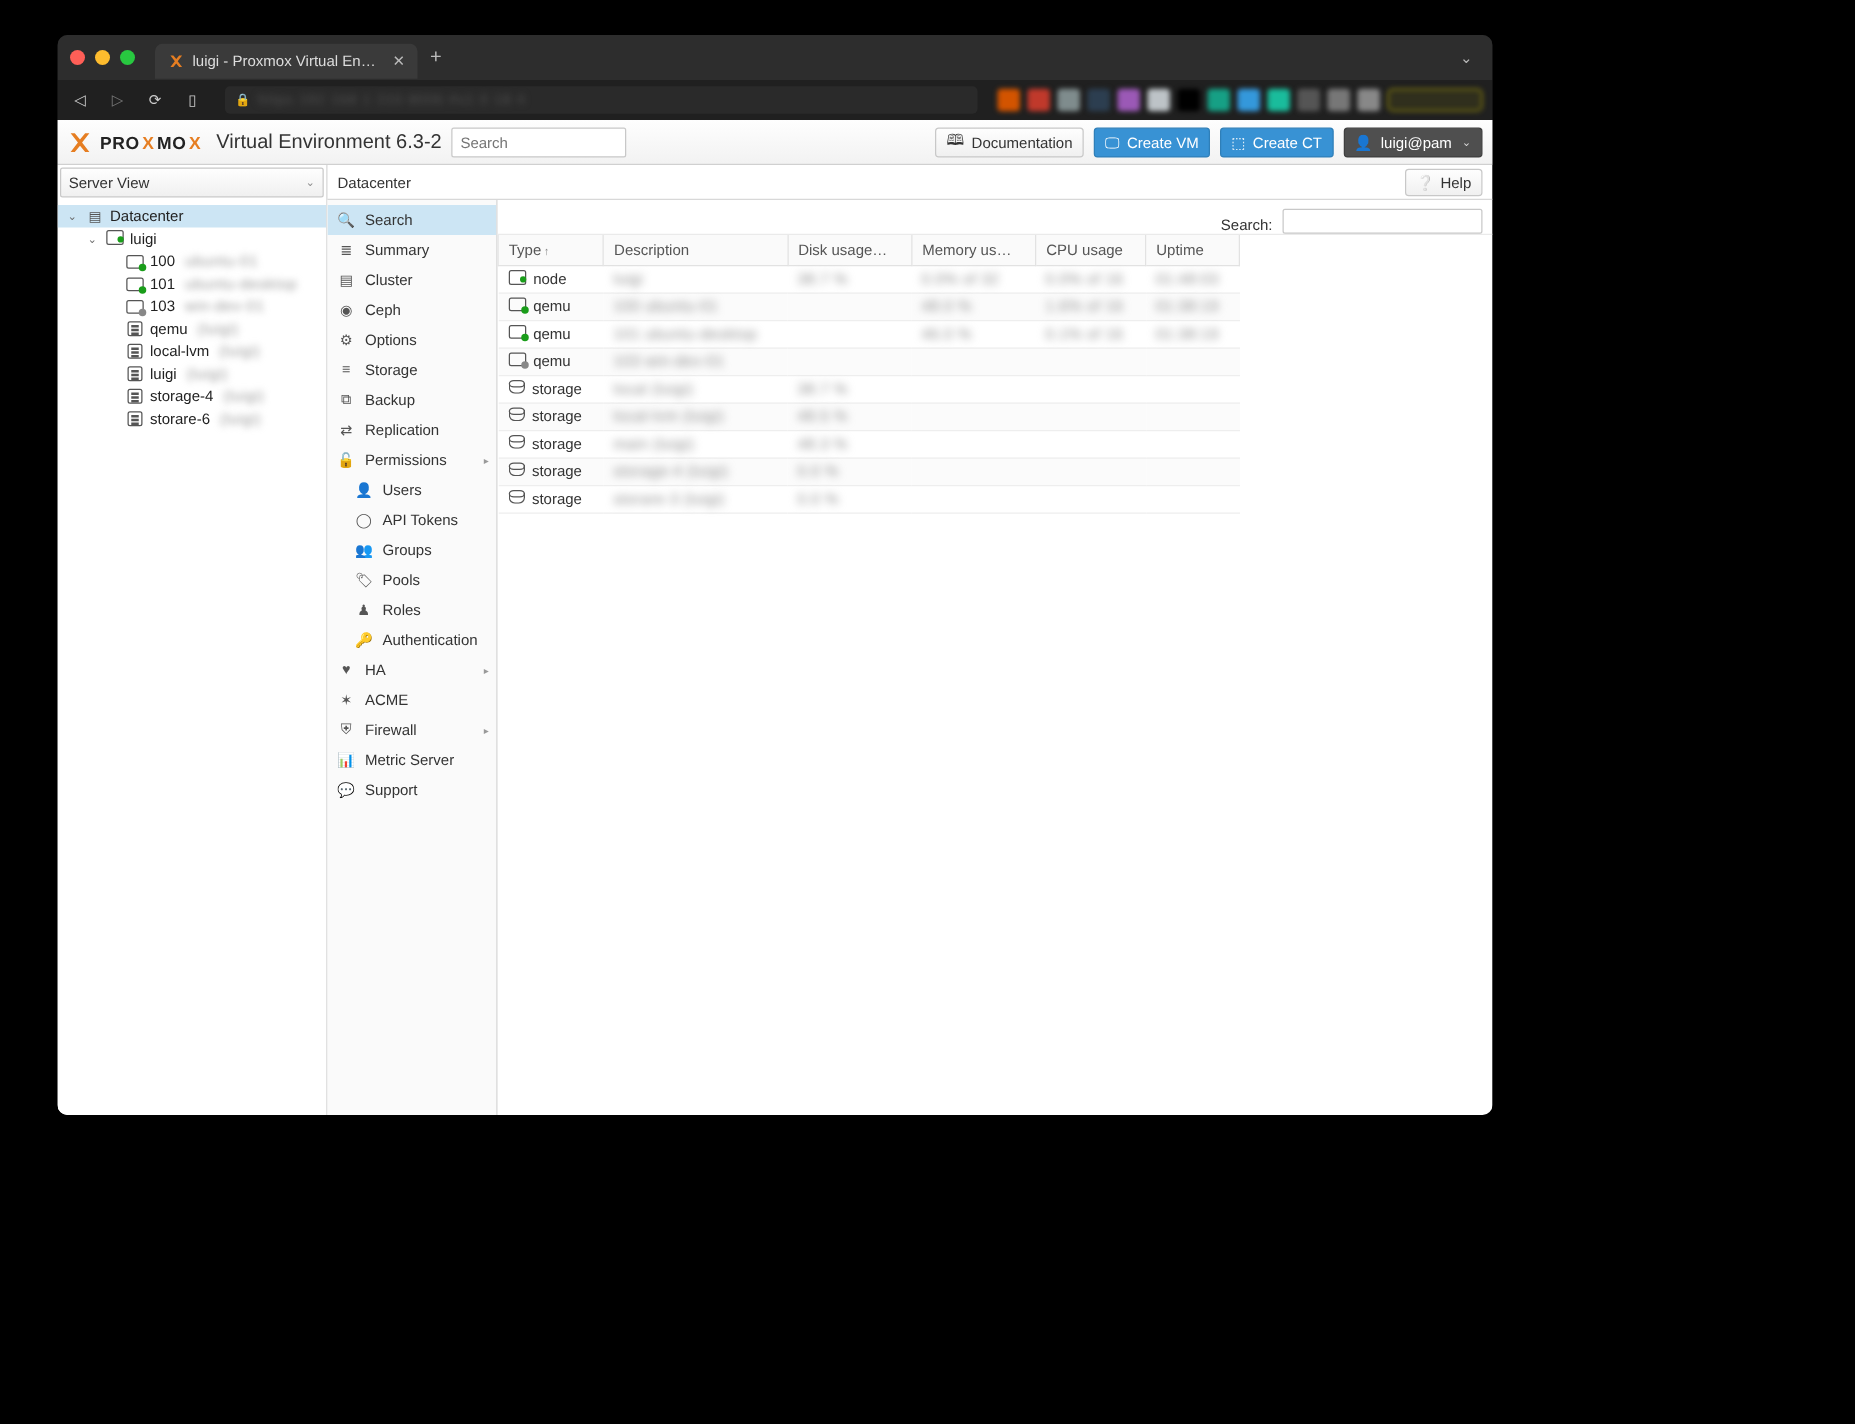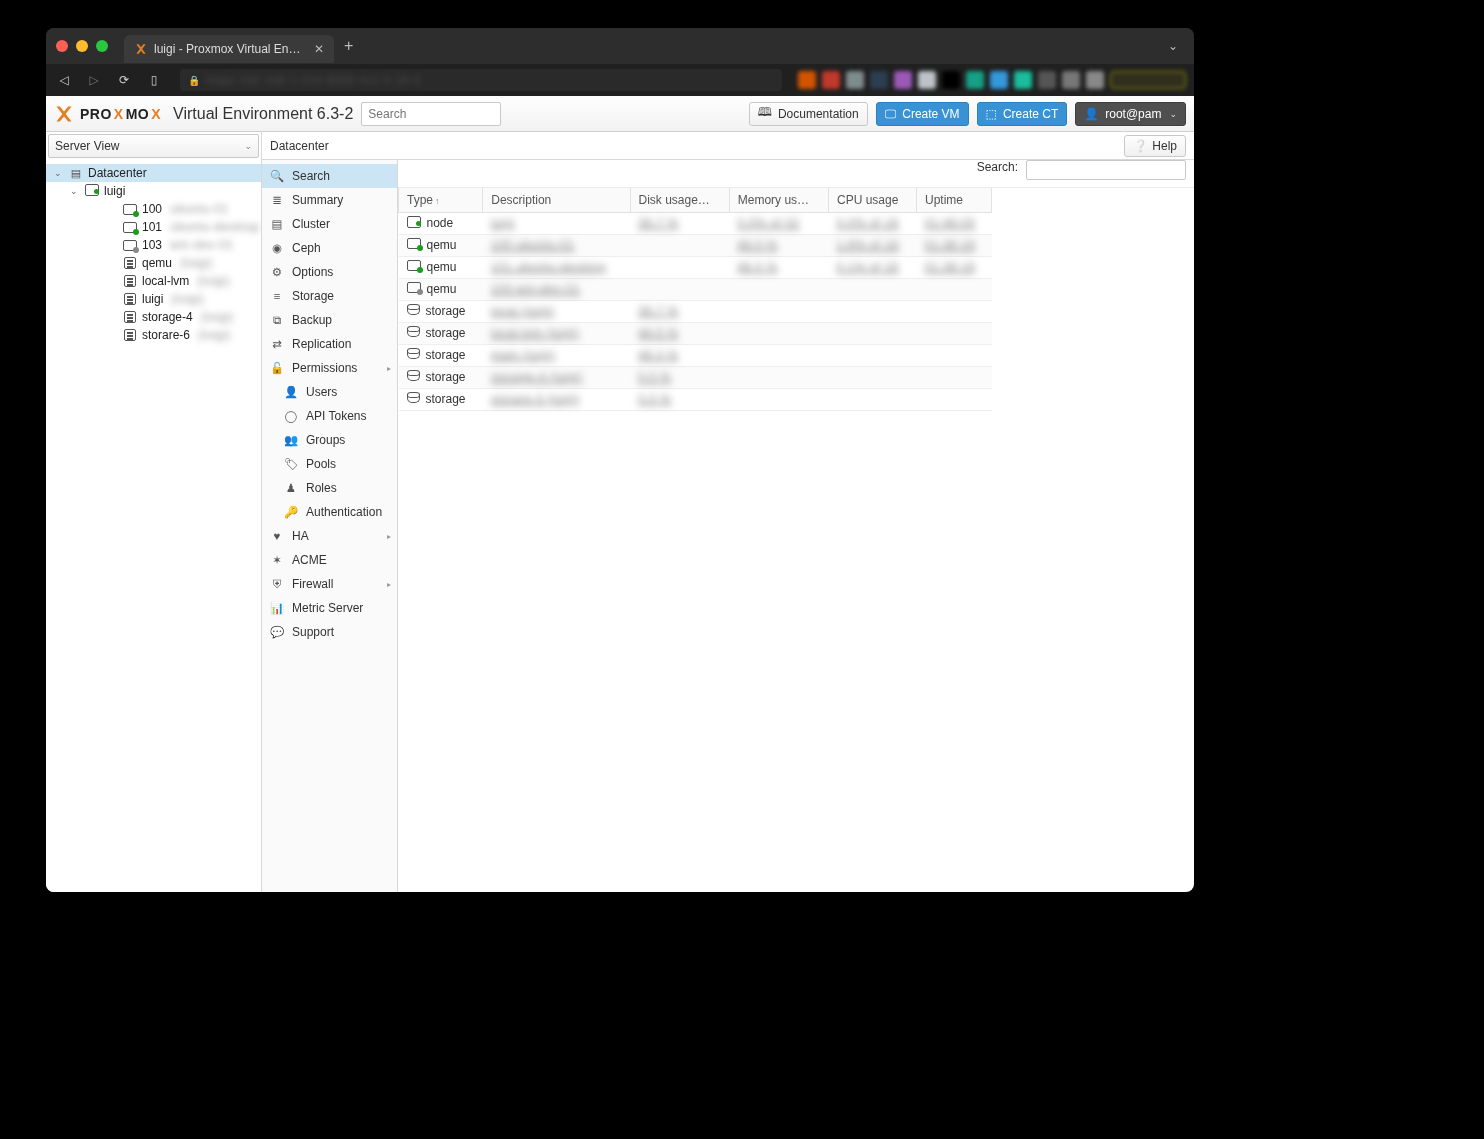--- a/index.html
+++ b/index.html
@@ -44,43 +44,43 @@
 .px-body { flex:1; display:flex; min-height:0; }
 .col-tree { width:216px; border-right:1px solid #d8d8d8; background:#fff; display:flex; flex-direction:column; }
 .view-select { height:24px; border:1px solid #c8c8c8; margin:2px; font-size:12px; display:flex; align-items:center; justify-content:space-between; padding:0 6px; background:linear-gradient(#fefefe,#f0f0f0); border-radius:2px; color:#333; }
 .tree { flex:1; overflow:auto; font-size:12px; padding-top:4px; }
 .tree-row { display:flex; align-items:center; height:18px; padding-left:6px; gap:4px; cursor:default; white-space:nowrap; }
 .tree-row.selected { background:#cce5f4; }
 .tree-row .exp { width:10px; font-size:9px; color:#666; }
 .tree-row .icn { width:16px; display:flex; align-items:center; justify-content:center; font-size:11px; color:#555; }
 .tree-row .lbl { color:#222; }
 .tree-row .blur { color:#999; filter:blur(3px); letter-spacing:.5px; margin-left:4px; }
-.lvl1 { padding-left:8px; } .lvl2 { padding-left:24px; } .lvl3 { padding-left:62px;align-items:center; }
+.lvl1 { padding-left:8px; } .lvl2 { padding-left:24px; } .lvl3 { padding-left:40px;align-items:center; }
 
 .col-content { flex:1; display:flex; flex-direction:column; min-width:0; }
 .crumb-bar { height:28px; border-bottom:1px solid #d8d8d8; display:flex; align-items:center; padding:0 8px; font-size:12px; color:#333; }
 .crumb-bar .right { margin-left:auto; }
 .help-btn { height:22px; border:1px solid #c8c8c8; background:linear-gradient(#fefefe,#f0f0f0); border-radius:3px; display:inline-flex; align-items:center; gap:4px; padding:0 8px; font-size:12px; color:#333; }
 
 .content-row { flex:1; display:flex; min-height:0; }
 .col-menu { width:136px; border-right:1px solid #d8d8d8; background:#fafafa; font-size:12px; padding-top:4px; overflow:auto; }
 .menu-item { display:flex; align-items:center; gap:8px; height:24px; padding:0 8px; color:#333; cursor:pointer; position:relative;}
 .menu-item.selected { background:#cce5f4; }
 .menu-item.sub { padding-left:22px; }
 .menu-item .micn { width:14px; text-align:center; color:#555; font-size:11.5px; }
 .menu-item .arrow { position:absolute; right:6px; font-size:8px; color:#999; }
 
 .col-grid { flex:1; display:flex; flex-direction:column; min-width:0; }
-.grid-search { height:28px; display:flex; align-items:flex-start; justify-content:flex-end; gap:8px; padding:0 8px; font-size:12px; border-bottom:1px solid #eaeaea; color:#333;}
+.grid-search { height:28px; display:flex; align-items:flex-end; justify-content:flex-end; gap:8px; padding:0 8px; font-size:12px; border-bottom:1px solid #eaeaea; color:#333;}
 .grid-search input { width:160px; height:20px; border:1px solid #c8c8c8; border-radius:2px; font-size:12px; padding:0 4px; }
 .grid-wrap { flex:1; overflow:auto; }
 table.grid { border-collapse:collapse; width:594px; font-size:12px; color:#333; }
 table.grid th { text-align:left; font-weight:normal; color:#555; border:1px solid #e2e2e2; border-top:none; height:24px; padding:0 8px; background:#fafafa; white-space:nowrap;}
 table.grid th .sort { font-size:9px; color:#888; margin-left:2px;}
-table.grid td { border-bottom:1px solid #eee; height:22px; padding:0 8px; white-space:nowrap;text-decoration:underline;}
+table.grid td { border-bottom:1px solid #eee; height:22px; padding:0 8px; white-space:nowrap;}
 table.grid tr.even td { background:#fbfbfb; }
 .cell-blur { color:#888; filter:blur(3.5px); letter-spacing:.5px; }
 
 
 .ic-node::before{content:"";display:inline-block;width:12px;height:10px;border:1.5px solid #555;border-radius:2px;position:relative;}
 .ic-node::after{content:"";position:absolute;width:5px;height:5px;border-radius:50%;background:#1a9d1a;transform:translate(-5px,5px);}
 .ic-vm{position:relative;display:inline-block;width:14px;height:11px;border:1.5px solid #555;border-radius:2px;}
 .ic-vm::after{content:"";position:absolute;right:-3px;bottom:-3px;width:6px;height:6px;border-radius:50%;background:#1a9d1a;}
 .ic-vm.off::after{background:#888;}
 .ic-disk{display:inline-block;width:12px;height:12px;border:1.5px solid #555;border-radius:2px;position:relative;}
@@ -168,21 +168,21 @@
       <div class="px-btn blue">
           <span>🖵</span>
           <span>Create VM</span>
         </div>
       <div class="px-btn blue">
           <span>⬚</span>
           <span>Create CT</span>
         </div>
       <div class="px-btn dark">
           <span>👤</span>
-          <span>root@pam</span>
+          <span>luigi@pam</span>
           <span class="caret">⌄</span>
         </div>
     </div>
 
     <div class="px-body">
 
       <div class="col-tree">
         <div class="view-select">
           <span>Server View</span>
           <span style="font-size:9px;color:#888">⌄</span>

